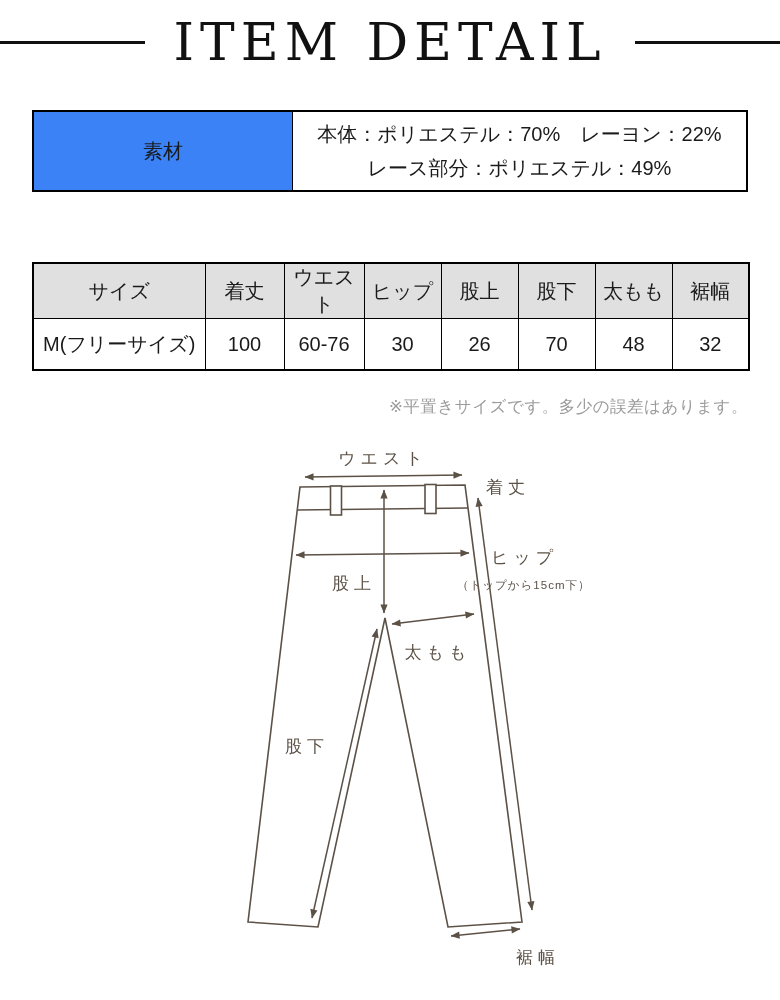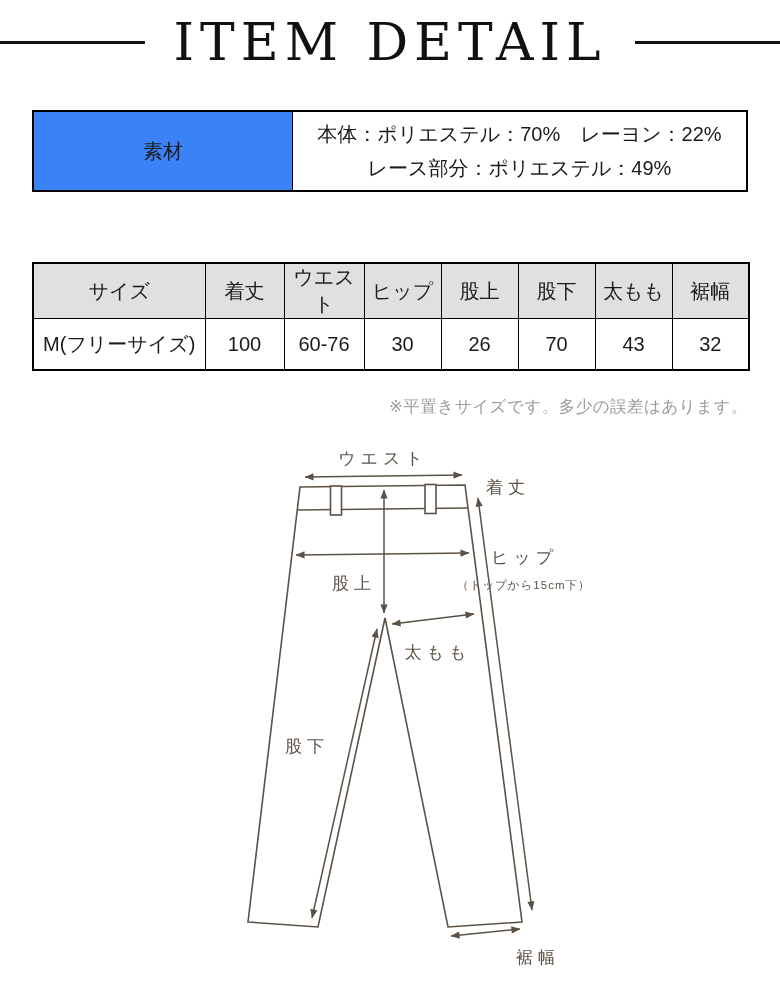--- a/index.html
+++ b/index.html
@@ -102,21 +102,21 @@
       <th>太もも</th>
       <th>裾幅</th>
     </tr>
     <tr>
       <td>M(フリーサイズ)</td>
       <td>100</td>
       <td>60-76</td>
       <td>30</td>
       <td>26</td>
       <td>70</td>
-      <td>43</td>
+      <td>48</td>
       <td>32</td>
     </tr>
   </tbody>
     </table>
 
   <div class="note">※平置きサイズです。多少の誤差はあります。</div>
 
   <svg class="diagram" width="400" height="555" viewBox="0 0 400 555">
     <defs>
       <marker id="ah" viewBox="0 0 10 10" refX="9.5" refY="5" markerWidth="13" markerHeight="9" markerUnits="userSpaceOnUse" orient="auto-start-reverse">

